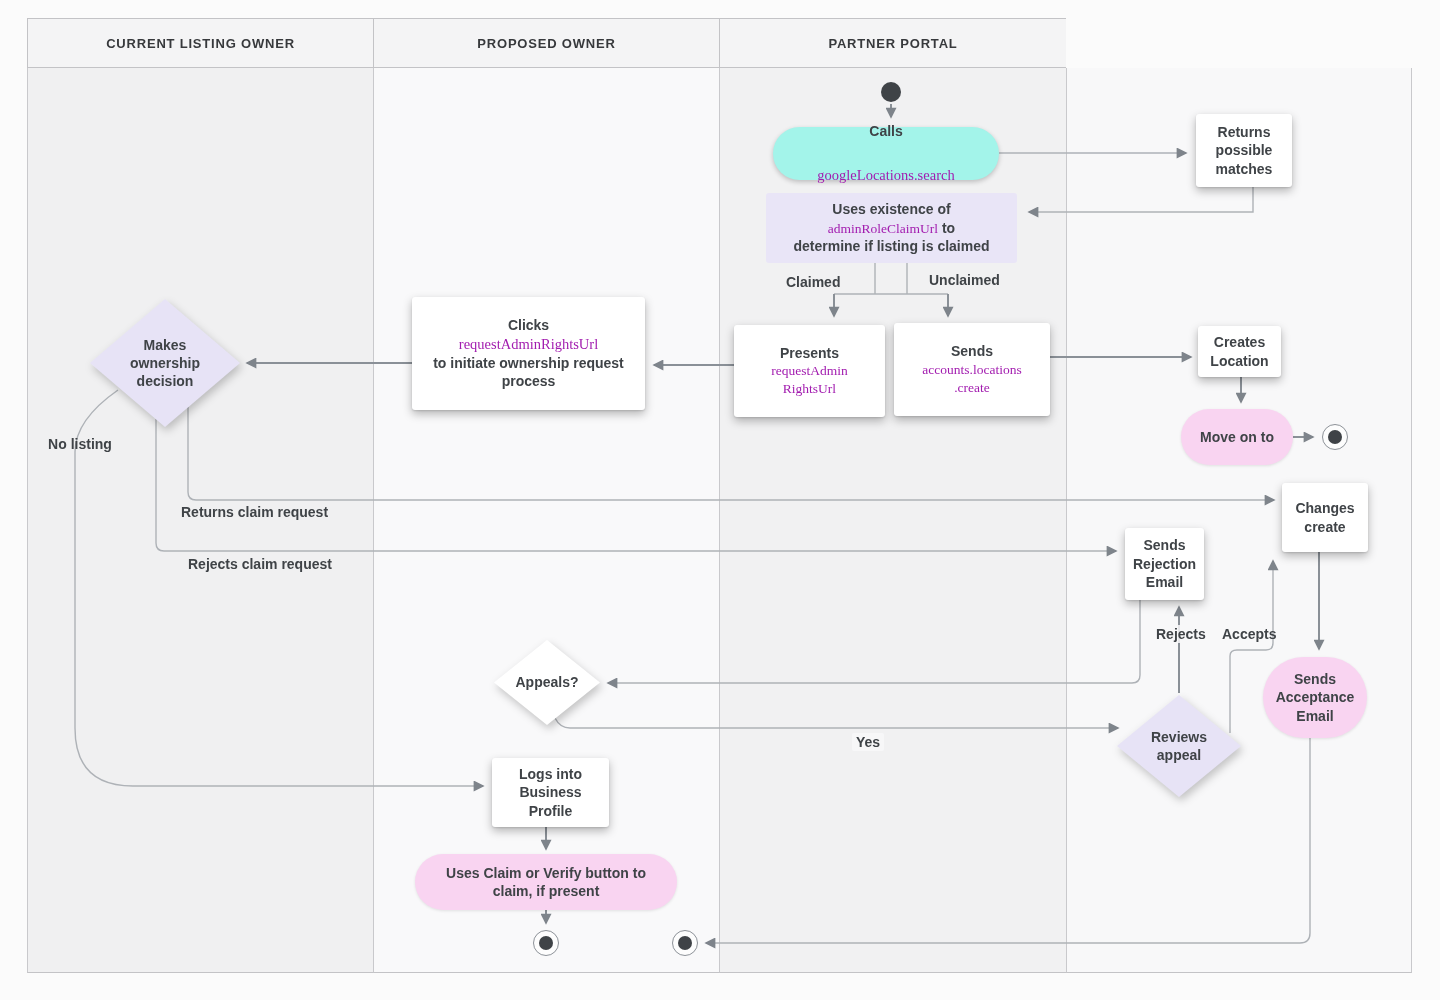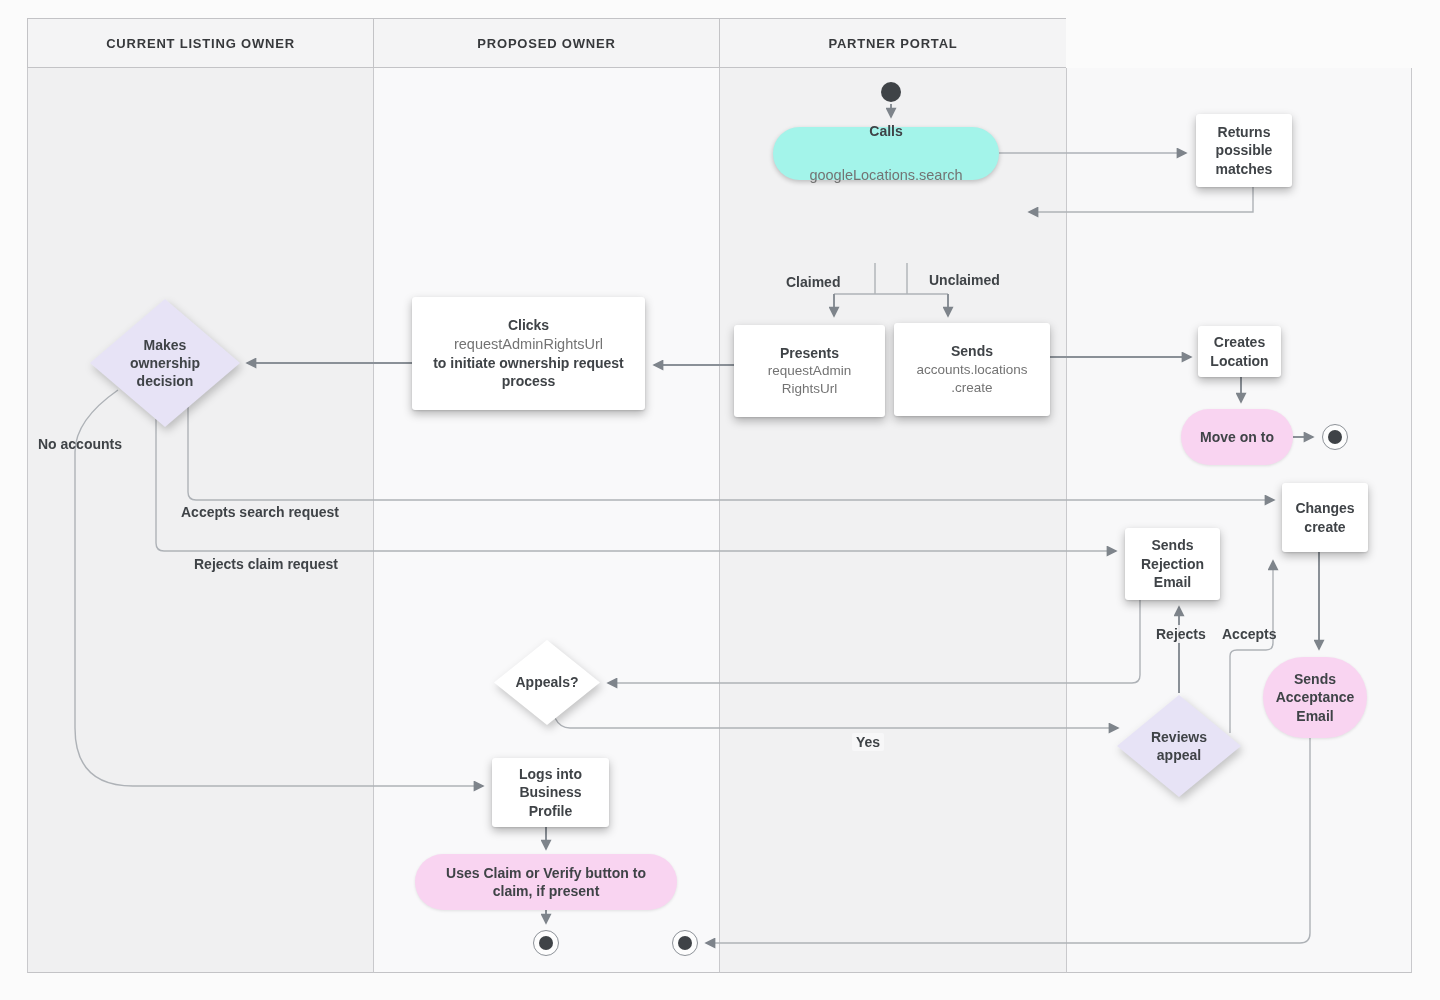--- a/index.html
+++ b/index.html
@@ -25,21 +25,21 @@
   .node{position:absolute;box-sizing:border-box;display:flex;flex-direction:column;
         align-items:center;justify-content:center;text-align:center;
         font-size:14px;font-weight:bold;line-height:1.32;}
   .whitebox{background:#ffffff;border-radius:3px;
             box-shadow:0 4px 10px rgba(0,0,0,.28),0 1px 2px rgba(0,0,0,.12);}
   .lavender{background:#e9e5f7;border-radius:3px;}
   .teal{background:#a3f4ea;box-shadow:0 2px 5px rgba(0,0,0,.22);}
   .pink{background:#f9d4f1;box-shadow:0 1px 3px rgba(0,0,0,.10);}
   .pill{border-radius:28px;}
   .blob{border-radius:44px;}
-  .code{font-family:Liberation Sans, sans-serif;font-weight:normal;font-size:13.5px;color:#737373;}
+  .code{font-family:Liberation Serif, serif;font-weight:normal;font-size:13.5px;color:#a21caf;}
   .diamond-wrap{position:absolute;filter:drop-shadow(2px 4px 4px rgba(0,0,0,.22));}
   .diamond{width:100%;height:100%;clip-path:polygon(50% 0%,100% 50%,50% 100%,0% 50%);
            display:flex;align-items:center;justify-content:center;text-align:center;
            font-size:14px;font-weight:bold;line-height:1.3;}
   .diamond.lav{background:#e7e3f6;}
   .diamond.white{background:#ffffff;}
   
   .start-dot{position:absolute;width:20px;height:20px;border-radius:50%;background:#3f4347;}
   .end-dot{position:absolute;width:26px;height:26px;border-radius:50%;background:#fdfdfd;
            border:1.5px solid #8d9298;box-sizing:border-box;display:flex;align-items:center;justify-content:center;}
@@ -113,20 +113,25 @@
 
   <div class="node teal pill" style="left:773px;top:127px;width:226px;height:53px;gap:25px;">
     <span>Calls</span>
     <span class="code" style="font-size:14.5px;">googleLocations.search</span>
   </div>
 
   <div class="node whitebox" style="left:1196px;top:114px;width:96px;height:73px;padding:4px;">
     <span>Returns possible matches</span>
   </div>
 
+  <div class="node lavender" style="left:766px;top:193px;width:251px;height:70px;">
+    <span>Uses existence of</span>
+    <span><span class="code">adminRoleClaimUrl</span><span> to</span></span>
+    <span>determine if listing is claimed</span>
+  </div>
 
   <div class="node whitebox" style="left:734px;top:325px;width:151px;height:92px;">
     <span>Presents</span>
     <span class="code">requestAdmin</span>
     <span class="code">RightsUrl</span>
   </div>
 
   <div class="node whitebox" style="left:894px;top:323px;width:156px;height:93px;">
     <span>Sends</span>
     <span class="code">accounts.locations</span>
@@ -146,21 +151,21 @@
     <span class="code" style="font-size:14.5px;">requestAdminRightsUrl</span>
     <span style="max-width:200px;">to initiate ownership request process</span>
   </div>
 
   <div class="diamond-wrap" style="left:90px;top:299px;width:150px;height:128px;">
     <div class="diamond lav">
         <span style="max-width:92px;">Makes ownership decision</span>
       </div>
   </div>
 
-  <div class="node whitebox" style="left:1125px;top:528px;width:95px;height:72px;padding:2px;">
+  <div class="node whitebox" style="left:1125px;top:528px;width:79px;height:72px;padding:2px;">
     <span style="max-width:80px;">Sends Rejection Email</span>
   </div>
 
   <div class="node whitebox" style="left:1282px;top:483px;width:86px;height:69px;padding:2px;">
     <span style="max-width:70px;">Changes create</span>
   </div>
 
   <div class="node pink blob" style="left:1263px;top:657px;width:104px;height:81px;padding:2px;">
     <span style="max-width:96px;">Sends Acceptance Email</span>
   </div>
@@ -180,20 +185,20 @@
   <div class="node whitebox" style="left:492px;top:758px;width:117px;height:69px;padding:0;">
     <span style="max-width:80px;">Logs into Business Profile</span>
   </div>
 
   <div class="node pink pill" style="left:415px;top:854px;width:262px;height:56px;padding:2px 10px;">
     <span style="max-width:236px;">Uses Claim or Verify button to claim, if present</span>
   </div>
 
   <div class="elabel" style="left:782px;top:273px;">Claimed</div>
   <div class="elabel" style="left:925px;top:271px;">Unclaimed</div>
-  <div class="elabel wrap2" style="left:34px;top:434px;width:84px;">No accounts</div>
-  <div class="elabel" style="left:177px;top:503px;">Accepts search request</div>
-  <div class="elabel" style="left:190px;top:555px;">Rejects claim request</div>
+  <div class="elabel wrap2" style="left:34px;top:434px;width:84px;">No listing</div>
+  <div class="elabel" style="left:177px;top:503px;">Returns claim request</div>
+  <div class="elabel" style="left:184px;top:555px;">Rejects claim request</div>
   <div class="elabel chip" style="left:1152px;top:625px;">Rejects</div>
   <div class="elabel" style="left:1218px;top:625px;">Accepts</div>
   <div class="elabel chip" style="left:852px;top:733px;">Yes</div>
 
 </div>
 
 </body></html>

